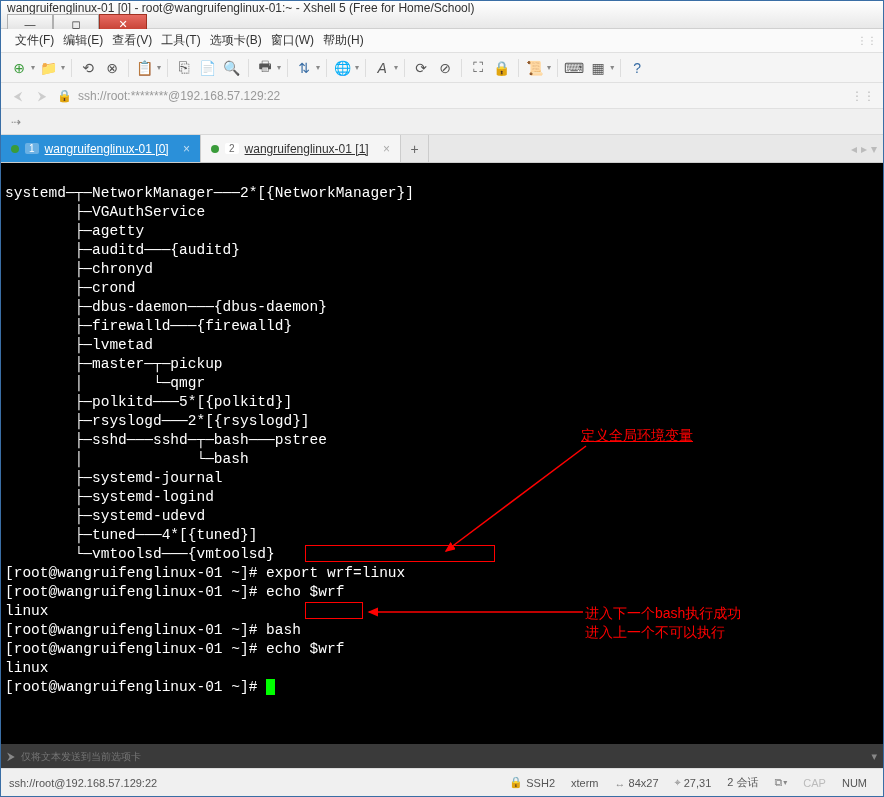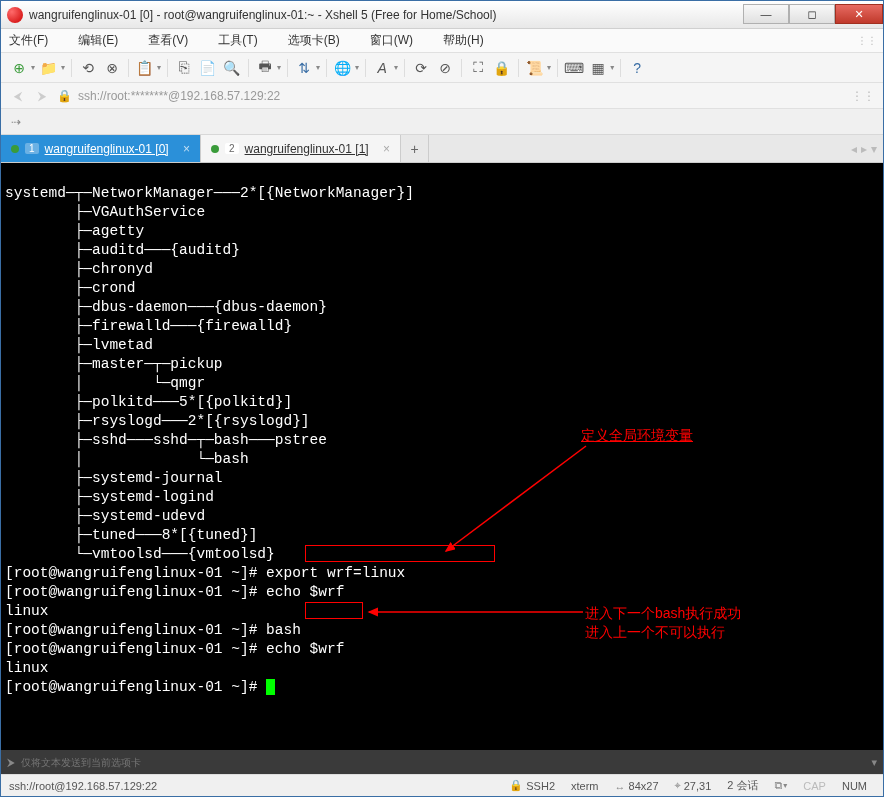--- a/index.html
+++ b/index.html
@@ -1,24 +1,24 @@
 <!DOCTYPE html>
 <html><head>
 <meta charset="utf-8">
 <style>
 * { margin: 0; padding: 0; box-sizing: border-box; }
 body { font-family: "Microsoft YaHei", Tahoma, sans-serif; font-size: 12px; background: #888; width: 884px; height: 797px; overflow: hidden; }
 .window { background: #fff; border: 1px solid #3a6ea5; width: 884px; height: 797px; display: flex; flex-direction: column; }
-.titlebar { background: linear-gradient(#fff,#e8e8e8); height: 28px; display: flex; align-items: center; padding: 0 0 0 6px; border-bottom: 1px solid #d0d0d0; }
+.titlebar { background: linear-gradient(#fff,#e8e8e8); height: 28px; display: flex; align-items: flex-start; padding: 0 0 0 6px; border-bottom: 1px solid #d0d0d0; flex-direction: column; }
 .titlebar .app-icon { width: 16px; height: 16px; background: radial-gradient(circle at 30% 30%,#ff6b6b,#c00); border-radius: 50%; margin-right: 6px; }
 .titlebar .title { flex: 1; font-size: 12px; color: #333; }
 .winbtns { display: flex; }
 .winbtn { width: 46px; height: 20px; border: 1px solid #b0b0b0; background: linear-gradient(#f8f8f8,#e0e0e0); display: flex; align-items: center; justify-content: center; font-size: 11px; color: #333; margin-top: -1px; }
 .winbtn.close { background: linear-gradient(#e76b62,#c0392b); color: #fff; border-color: #a03020; width: 48px; }
-.menubar { height: 24px; display: flex; align-items: center; padding: 0 4px; gap: 22px; border-bottom: 1px solid #e0e0e0; background: #fafafa; position: relative; }
+.menubar { height: 24px; display: flex; align-items: center; padding: 0 10px; gap: 1px; border-bottom: 1px solid #e0e0e0; background: #fafafa; position: relative; }
 .menubar .menu { font-size: 12px; color: #333; padding: 2px 4px; }
 .menubar .grip { position: absolute; right: 6px; top: 6px; color: #bbb; font-size: 10px; }
 .toolbar { height: 30px; display: flex; align-items: center; padding: 0 8px; gap: 4px; border-bottom: 1px solid #e0e0e0; background: #f5f5f5; }
 .tbbtn { width: 20px; height: 20px; display: flex; align-items: center; justify-content: center; color: #555; font-size: 14px; border-radius: 2px; }
 .tbbtn.green { color: #3a9b3a; }
 .tbbtn.orange { color: #d08020; }
 .tbbtn.blue { color: #3a6ea5; }
 .sep { width: 1px; height: 18px; background: #ddd; margin: 0 2px; }
 .caret { font-size: 8px; color: #888; margin-left: -2px; }
 .addrbar { height: 26px; display: flex; align-items: center; padding: 0 8px; border-bottom: 1px solid #e0e0e0; background: #f5f5f5; gap: 6px; }
@@ -40,21 +40,21 @@
 .addtab { width: 28px; display: flex; align-items: center; justify-content: center; color: #666; font-size: 14px; border-right: 1px solid #ccc; }
 .tabs .nav { margin-left: auto; display: flex; align-items: center; padding: 0 6px; color: #bbb; gap: 4px; }
 .terminal { flex: 1; background: #000; color: #fff; font-family: "Consolas","Courier New",monospace; font-size: 14.5px; line-height: 19px; padding: 2px 4px; white-space: pre; overflow: hidden; position: relative; }
 .cursor { display: inline-block; width: 9px; height: 16px; background: #0f0; vertical-align: text-bottom; }
 .anno { position: absolute; color: #f00; font-family: "Microsoft YaHei",sans-serif; font-size: 14px; }
 .box { position: absolute; border: 1px solid #f00; }
 svg.arrow { position: absolute; pointer-events: none; }
 .sendbar { height: 24px; background: #3a3a3a; display: flex; align-items: center; padding: 0 6px; gap: 6px; color: #999; font-size: 11px; }
 .sendbar .icon { color: #888; }
 .sendbar input { flex: 1; background: transparent; border: none; color: #ccc; font-size: 10px; outline: none; }
-.statusbar { height: 22px; background: #f0f0f0; border-top: 1px solid #ddd; display: flex; align-items: center; padding: 0 8px; font-size: 11px; color: #555; }
+.statusbar { height: 28px; background: #f0f0f0; border-top: 1px solid #ddd; display: flex; align-items: center; padding: 0 8px; font-size: 11px; color: #555; }
 .statusbar .left { flex: 1; }
 .statusbar .seg { padding: 0 8px; display: flex; align-items: center; gap: 3px; }
 .statusbar .icon { color: #888; font-size: 11px; }
 </style>
 </head>
 <body>
 
 <div class="window">
 
   <div class="titlebar">
@@ -169,21 +169,21 @@
 <span>        ├─lvmetad</span>
 <span>        ├─master─┬─pickup</span>
 <span>        │        └─qmgr</span>
 <span>        ├─polkitd───5*[{polkitd}]</span>
 <span>        ├─rsyslogd───2*[{rsyslogd}]</span>
 <span>        ├─sshd───sshd─┬─bash───pstree</span>
 <span>        │             └─bash</span>
 <span>        ├─systemd-journal</span>
 <span>        ├─systemd-logind</span>
 <span>        ├─systemd-udevd</span>
-<span>        ├─tuned───8*[{tuned}]</span>
+<span>        ├─tuned───4*[{tuned}]</span>
 <span>        └─vmtoolsd───{vmtoolsd}</span>
 <span>[root@wangruifenglinux-01 ~]# export wrf=linux</span>
 <span>[root@wangruifenglinux-01 ~]# echo $wrf</span>
 <span>linux</span>
 <span>[root@wangruifenglinux-01 ~]# bash</span>
 <span>[root@wangruifenglinux-01 ~]# echo $wrf</span>
 <span>linux</span>
 <span>[root@wangruifenglinux-01 ~]# </span><span class="cursor"></span>
 
     <div class="box" style="left:304px; top:382px; width:190px; height:17px;"></div>

